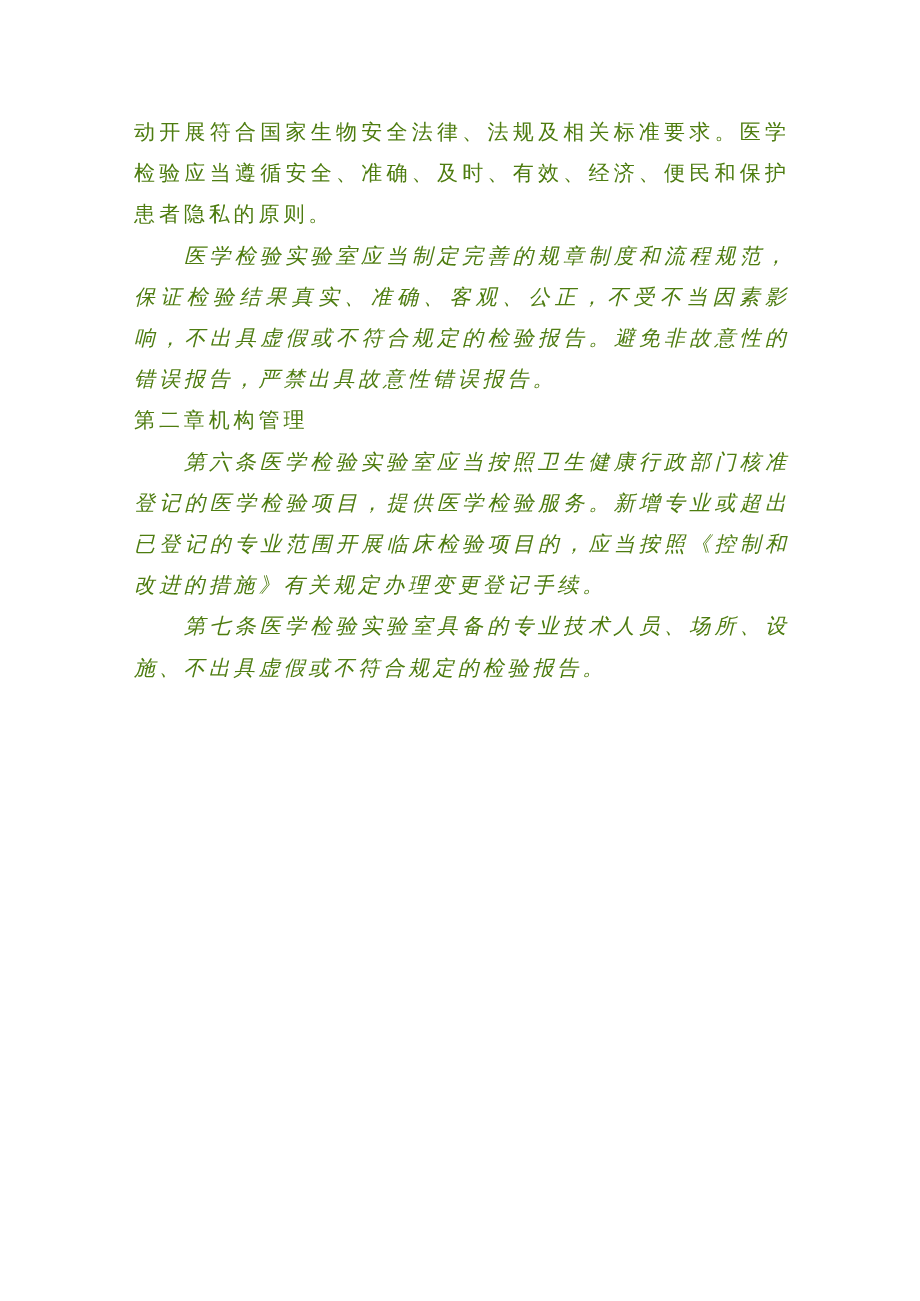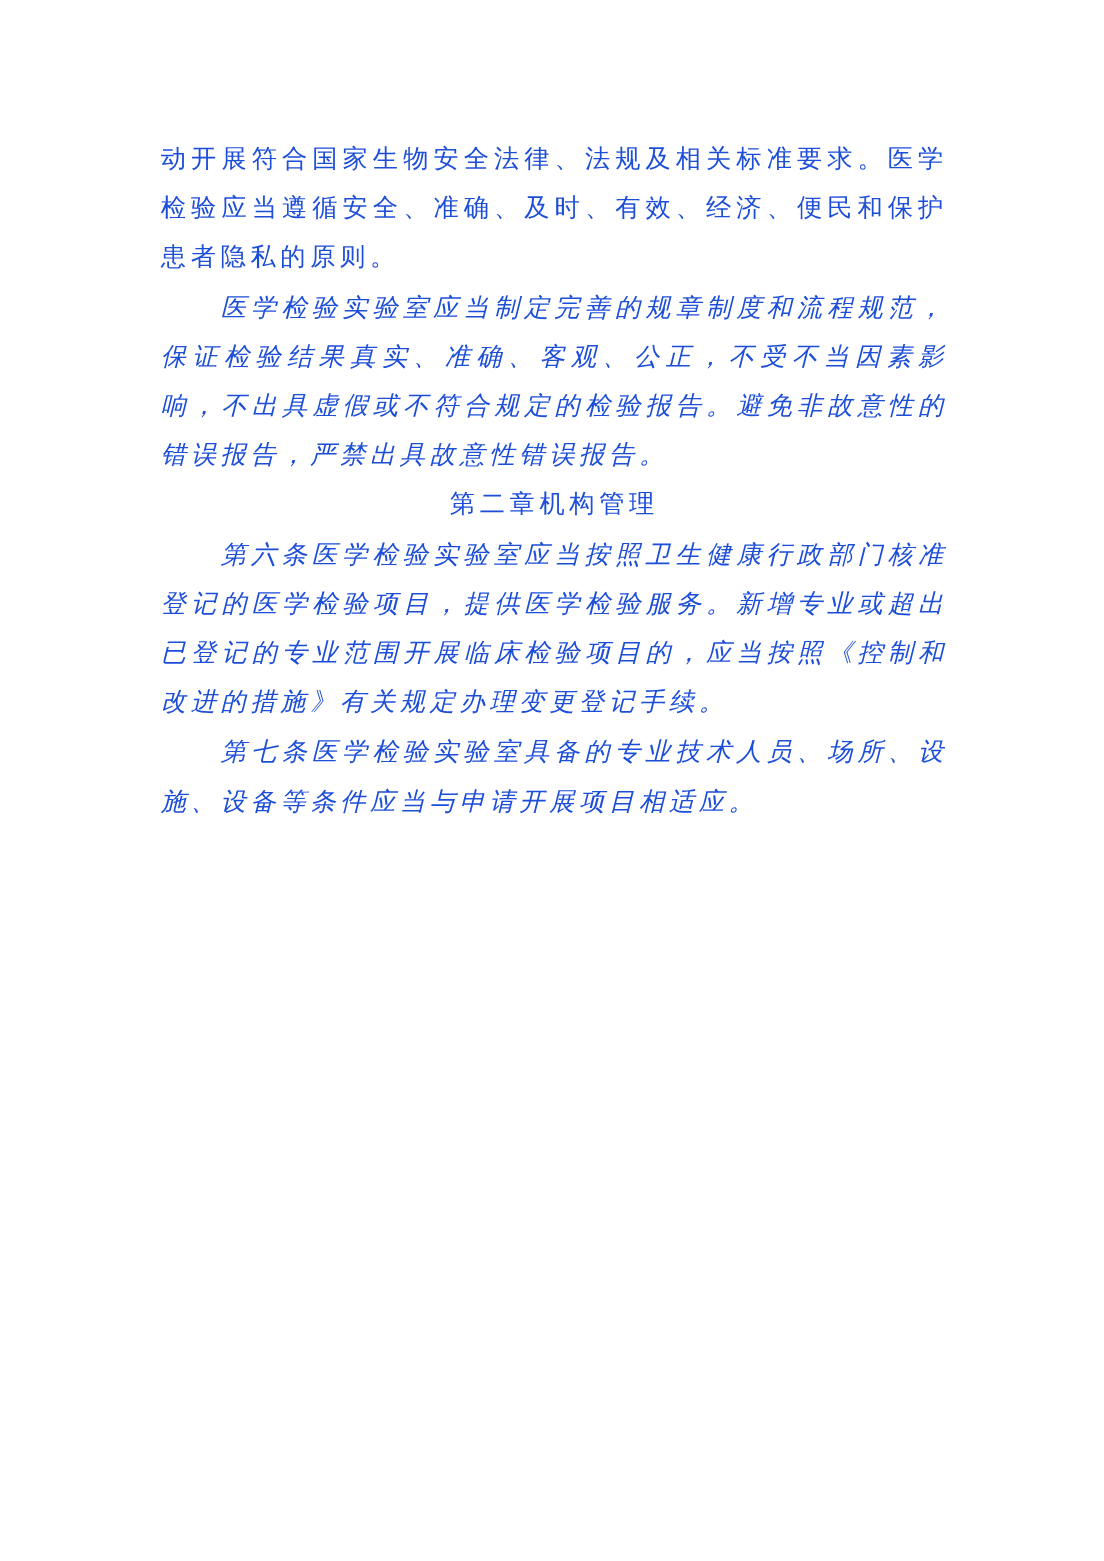--- a/index.html
+++ b/index.html
@@ -5,29 +5,29 @@
   html, body { margin: 0; padding: 0; background: #ffffff; }
   body { width: 920px; height: 1301px; position: relative; overflow: hidden; }
   .page {
     position: absolute;
     left: 134px;
     top: 112px;
     width: 656px;
     font-family: "DejaVu Sans", "Liberation Sans", sans-serif;
     font-size: 21px;
     line-height: 41.2px;
-    color: #1d4ed8;
+    color: #4d7c0f;
     letter-spacing: 3.9px;
   }
   .para { margin: 0; text-align: justify; text-align-last: left; }
   .indent { text-indent: 50px; font-style: italic; }
-  .heading { text-align: center; margin: 0; letter-spacing: 3.9px; }
+  .heading { text-align: left; margin: 0; letter-spacing: 3.9px; }
 </style>
 </head>
 <body>
 
 <div class="page">
   <p class="para">动开展符合国家生物安全法律、法规及相关标准要求。医学检验应当遵循安全、准确、及时、有效、经济、便民和保护患者隐私的原则。</p>
   <p class="para indent">医学检验实验室应当制定完善的规章制度和流程规范，保证检验结果真实、准确、客观、公正，不受不当因素影响，不出具虚假或不符合规定的检验报告。避免非故意性的错误报告，严禁出具故意性错误报告。</p>
   <p class="heading">第二章机构管理</p>
   <p class="para indent">第六条医学检验实验室应当按照卫生健康行政部门核准登记的医学检验项目，提供医学检验服务。新增专业或超出已登记的专业范围开展临床检验项目的，应当按照《控制和改进的措施》有关规定办理变更登记手续。</p>
-  <p class="para indent">第七条医学检验实验室具备的专业技术人员、场所、设施、设备等条件应当与申请开展项目相适应。</p>
+  <p class="para indent">第七条医学检验实验室具备的专业技术人员、场所、设施、不出具虚假或不符合规定的检验报告。</p>
 </div>
 
 </body></html>

